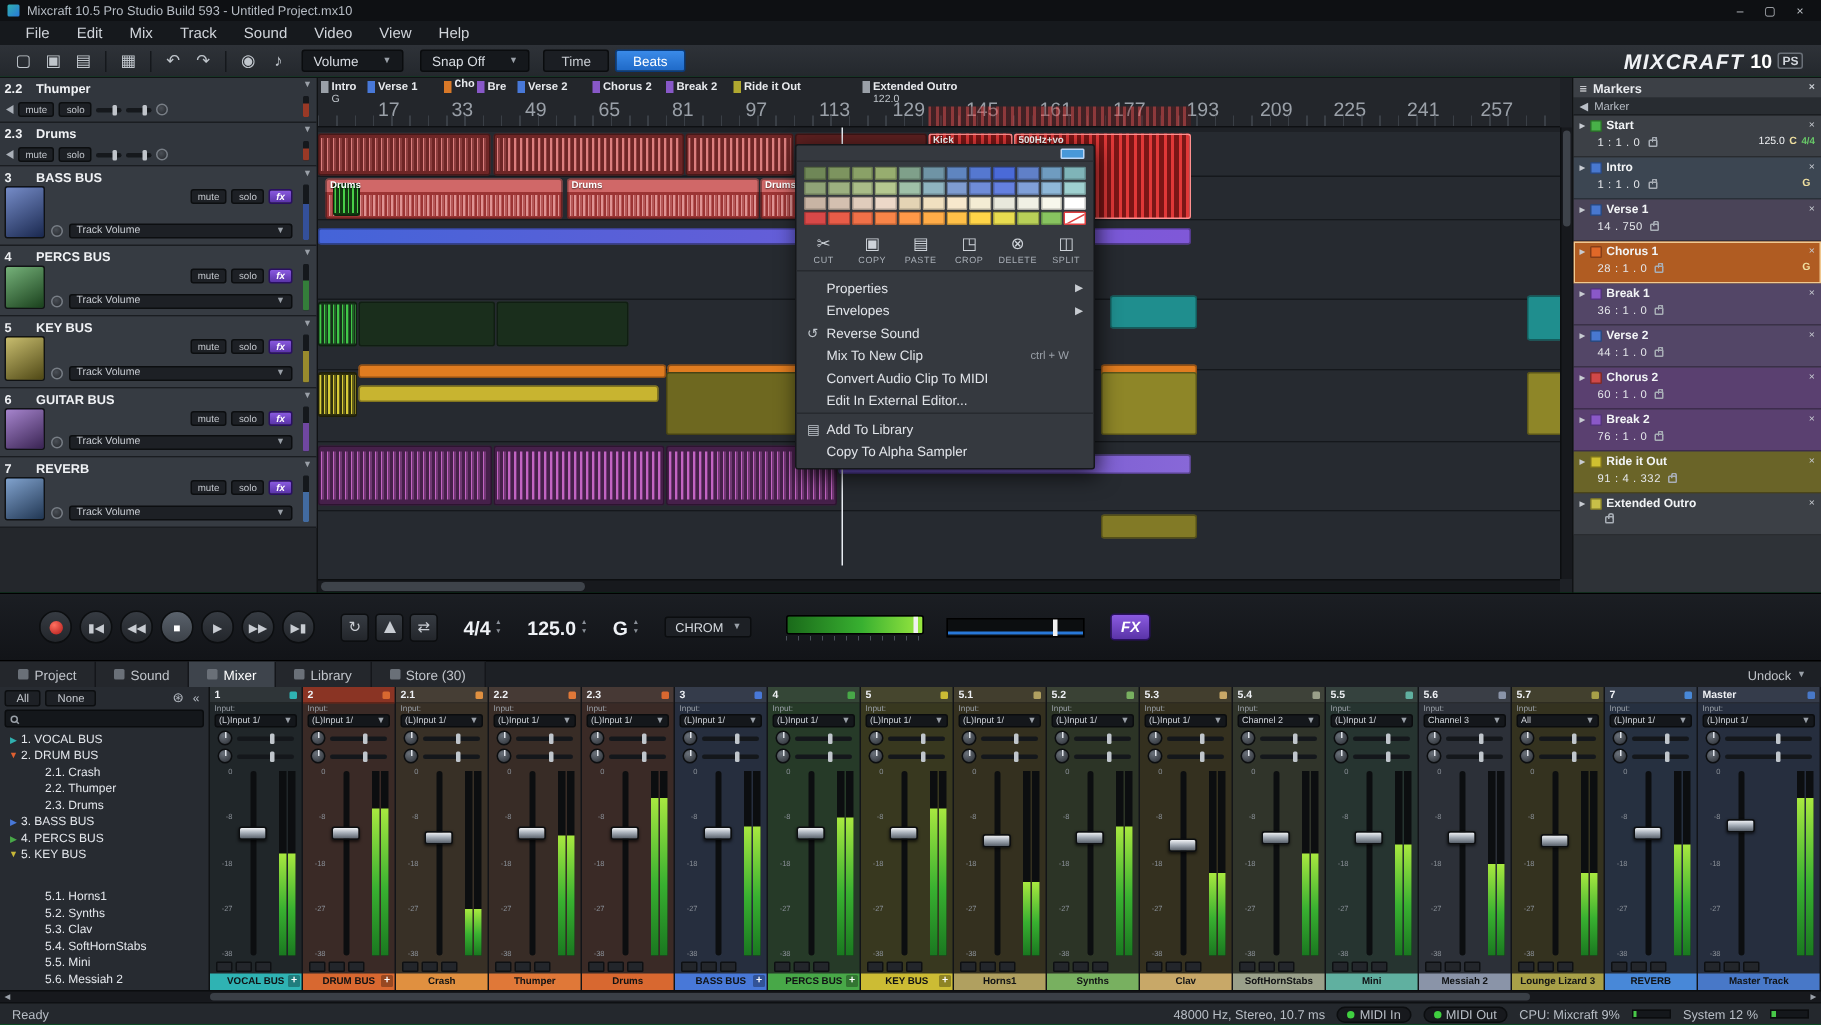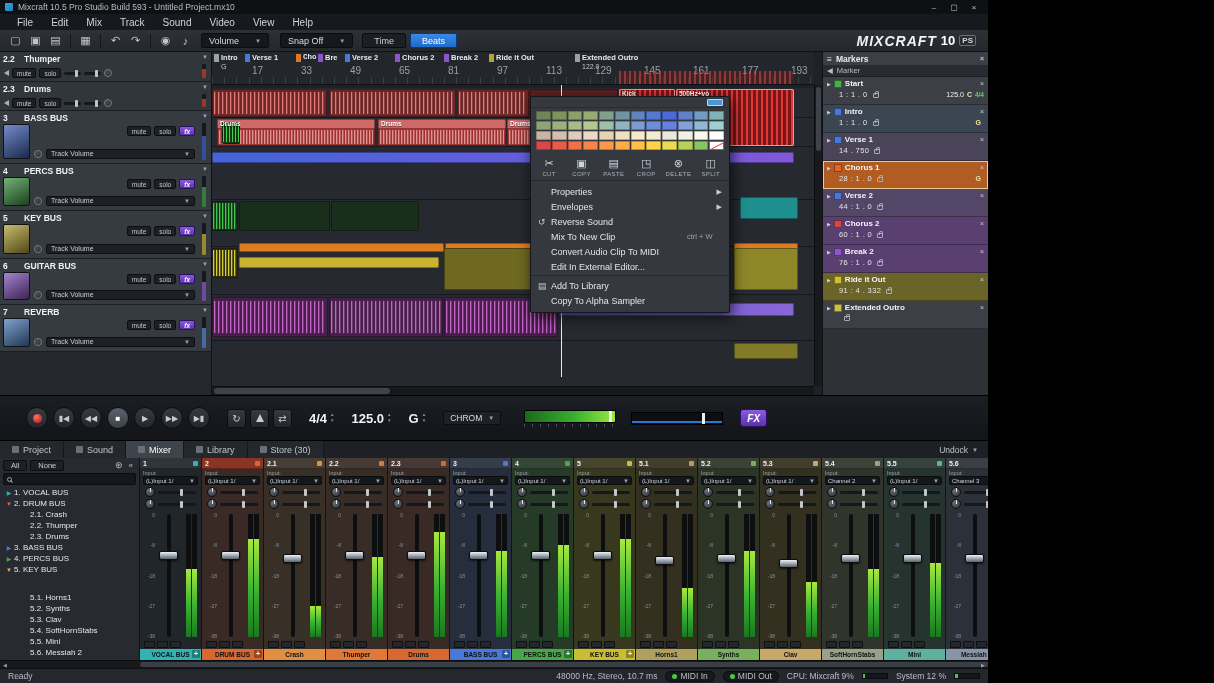--- a/index.html
+++ b/index.html
@@ -1,17 +1,17 @@
 <!DOCTYPE html>
 <html><head>
 <meta charset="utf-8">
 <style>
 *{margin:0;padding:0;box-sizing:border-box}
 body{background:#000;font-family:"Liberation Sans",sans-serif}
-.app{position:relative;width:988px;height:683px;overflow:hidden;background:#15803d;color:#d8dce2;font-size:9px}
+.app{position:relative;width:1214px;height:683px;overflow:hidden;background:#15803d;color:#d8dce2;font-size:9px}
 
 .titlebar{height:14px;background:#0e1013;display:flex;align-items:center;padding:0 5px;font-size:8.5px;color:#b8bec6}
 .app-ico{width:8px;height:8px;background:linear-gradient(135deg,#30b0b0,#2878d8);border-radius:1px;margin-right:5px}
 .wbtns{margin-left:auto;display:flex;gap:2px}
 .wbtn{width:18px;height:12px;display:flex;align-items:center;justify-content:center;font-size:8px;color:#c0c4ca}
 
 .menubar{height:16px;background:#16191d;display:flex;align-items:center;padding-left:8px}
 .menu-item{padding:0 9px;font-size:10px;color:#d0d4da;height:100%;display:flex;align-items:center}
 
 .toolbar{height:22px;background:linear-gradient(#2e3238,#24282d);display:flex;align-items:center;padding:0 6px;gap:1px;border-bottom:1px solid #101214;position:relative}
@@ -52,21 +52,21 @@
 .t-vu{position:absolute;left:4px;top:10px;bottom:1px;width:4px;background:#15181c;border-radius:1px;overflow:hidden}
 .t-vufill{position:absolute;bottom:0;left:0;right:0;height:65%;opacity:.85}
 
 .timeline{flex:1;position:relative;background:#1e2126;overflow:hidden}
 .ruler{position:absolute;top:0;left:0;right:8px;height:33px;background:#23262b;border-bottom:1px solid #0e1013}
 .sec{position:absolute;top:1px;display:flex;align-items:flex-start;gap:2px}
 .sec-flag{width:5px;height:8px;margin-top:1px;flex:none}
 .sec-lb{font-size:7.5px;font-weight:bold;color:#e8eaee;white-space:nowrap}
 .sec-sub{position:absolute;left:7px;top:10px;font-size:7px;color:#c0c6cc}
 .nums{position:absolute;left:0;top:13px;right:0;height:10px;display:flex;padding-left:40px}
-.num{width:49px;flex:none;font-size:10px;color:#9aa0a8}
+.num{width:49px;flex:none;font-size:13px;color:#9aa0a8}
 .ruler-ticks{position:absolute;bottom:0;left:0;right:0;height:7px;background:repeating-linear-gradient(90deg,#3a3f46 0 1px,transparent 1px 12.2px)}
 .ruler-sel{position:absolute;left:407px;bottom:0;width:175px;height:13px;background:repeating-linear-gradient(90deg,rgba(228,72,72,.55) 0 2px,rgba(120,24,24,.35) 2px 5px)}
 .clips{position:absolute;top:33px;left:0;right:8px;bottom:9px}
 .lane{position:absolute;left:0;right:0;background:#262a30;border-bottom:1px solid #15181c}
 .clip{position:absolute;border-radius:2px;box-shadow:inset 0 0 0 1px rgba(0,0,0,.35)}
 .clip-label{position:absolute;top:1px;left:3px;font-size:6.5px;font-weight:bold;color:#fff;white-space:nowrap;z-index:2;text-shadow:0 1px 1px rgba(0,0,0,.6)}
 .clip-wave{position:absolute}
 .playhead{position:absolute;top:0;bottom:9px;left:349px;width:1px;background:#e8ecf2;z-index:15}
 .playhead::before{content:'';position:absolute;top:26px;left:-4px;border:4px solid transparent;border-top:5px solid #e8ecf2}
 .v-scroll{position:absolute;top:33px;right:0;bottom:9px;width:8px;background:#17191d;border-left:1px solid #0c0e10}
@@ -692,20 +692,36 @@
               <span class="mk-icbox" style="background: rgb(224, 104, 40);"></span>
               <span class="mk-name">Chorus 1</span>
               <span class="mk-x">×</span>
             </div>
             <div class="mk-l2">
               <span class="mk-pos">28 : 1 . 0</span>
               <span class="mk-lock"></span>
               <span class="mk-fill"></span>
               <span class="mk-tempo"></span>
               <span class="mk-keybdg">G</span>
+              <span class="mk-sig"></span>
+            </div>
+          </div>
+          <div class="mk-row" style="background: rgb(83, 70, 103);">
+            <div class="mk-l1">
+              <span class="mk-caret">▶</span>
+              <span class="mk-icbox" style="background: rgb(138, 88, 200);"></span>
+              <span class="mk-name">Break 1</span>
+              <span class="mk-x">×</span>
+            </div>
+            <div class="mk-l2">
+              <span class="mk-pos">36 : 1 . 0</span>
+              <span class="mk-lock"></span>
+              <span class="mk-fill"></span>
+              <span class="mk-tempo"></span>
+              <span class="mk-keybdg"></span>
               <span class="mk-sig"></span>
             </div>
           </div>
           <div class="mk-row" style="background: rgb(83, 70, 103);">
             <div class="mk-l1">
               <span class="mk-caret">▶</span>
               <span class="mk-icbox" style="background: rgb(72, 120, 208);"></span>
               <span class="mk-name">Verse 2</span>
               <span class="mk-x">×</span>
             </div>

